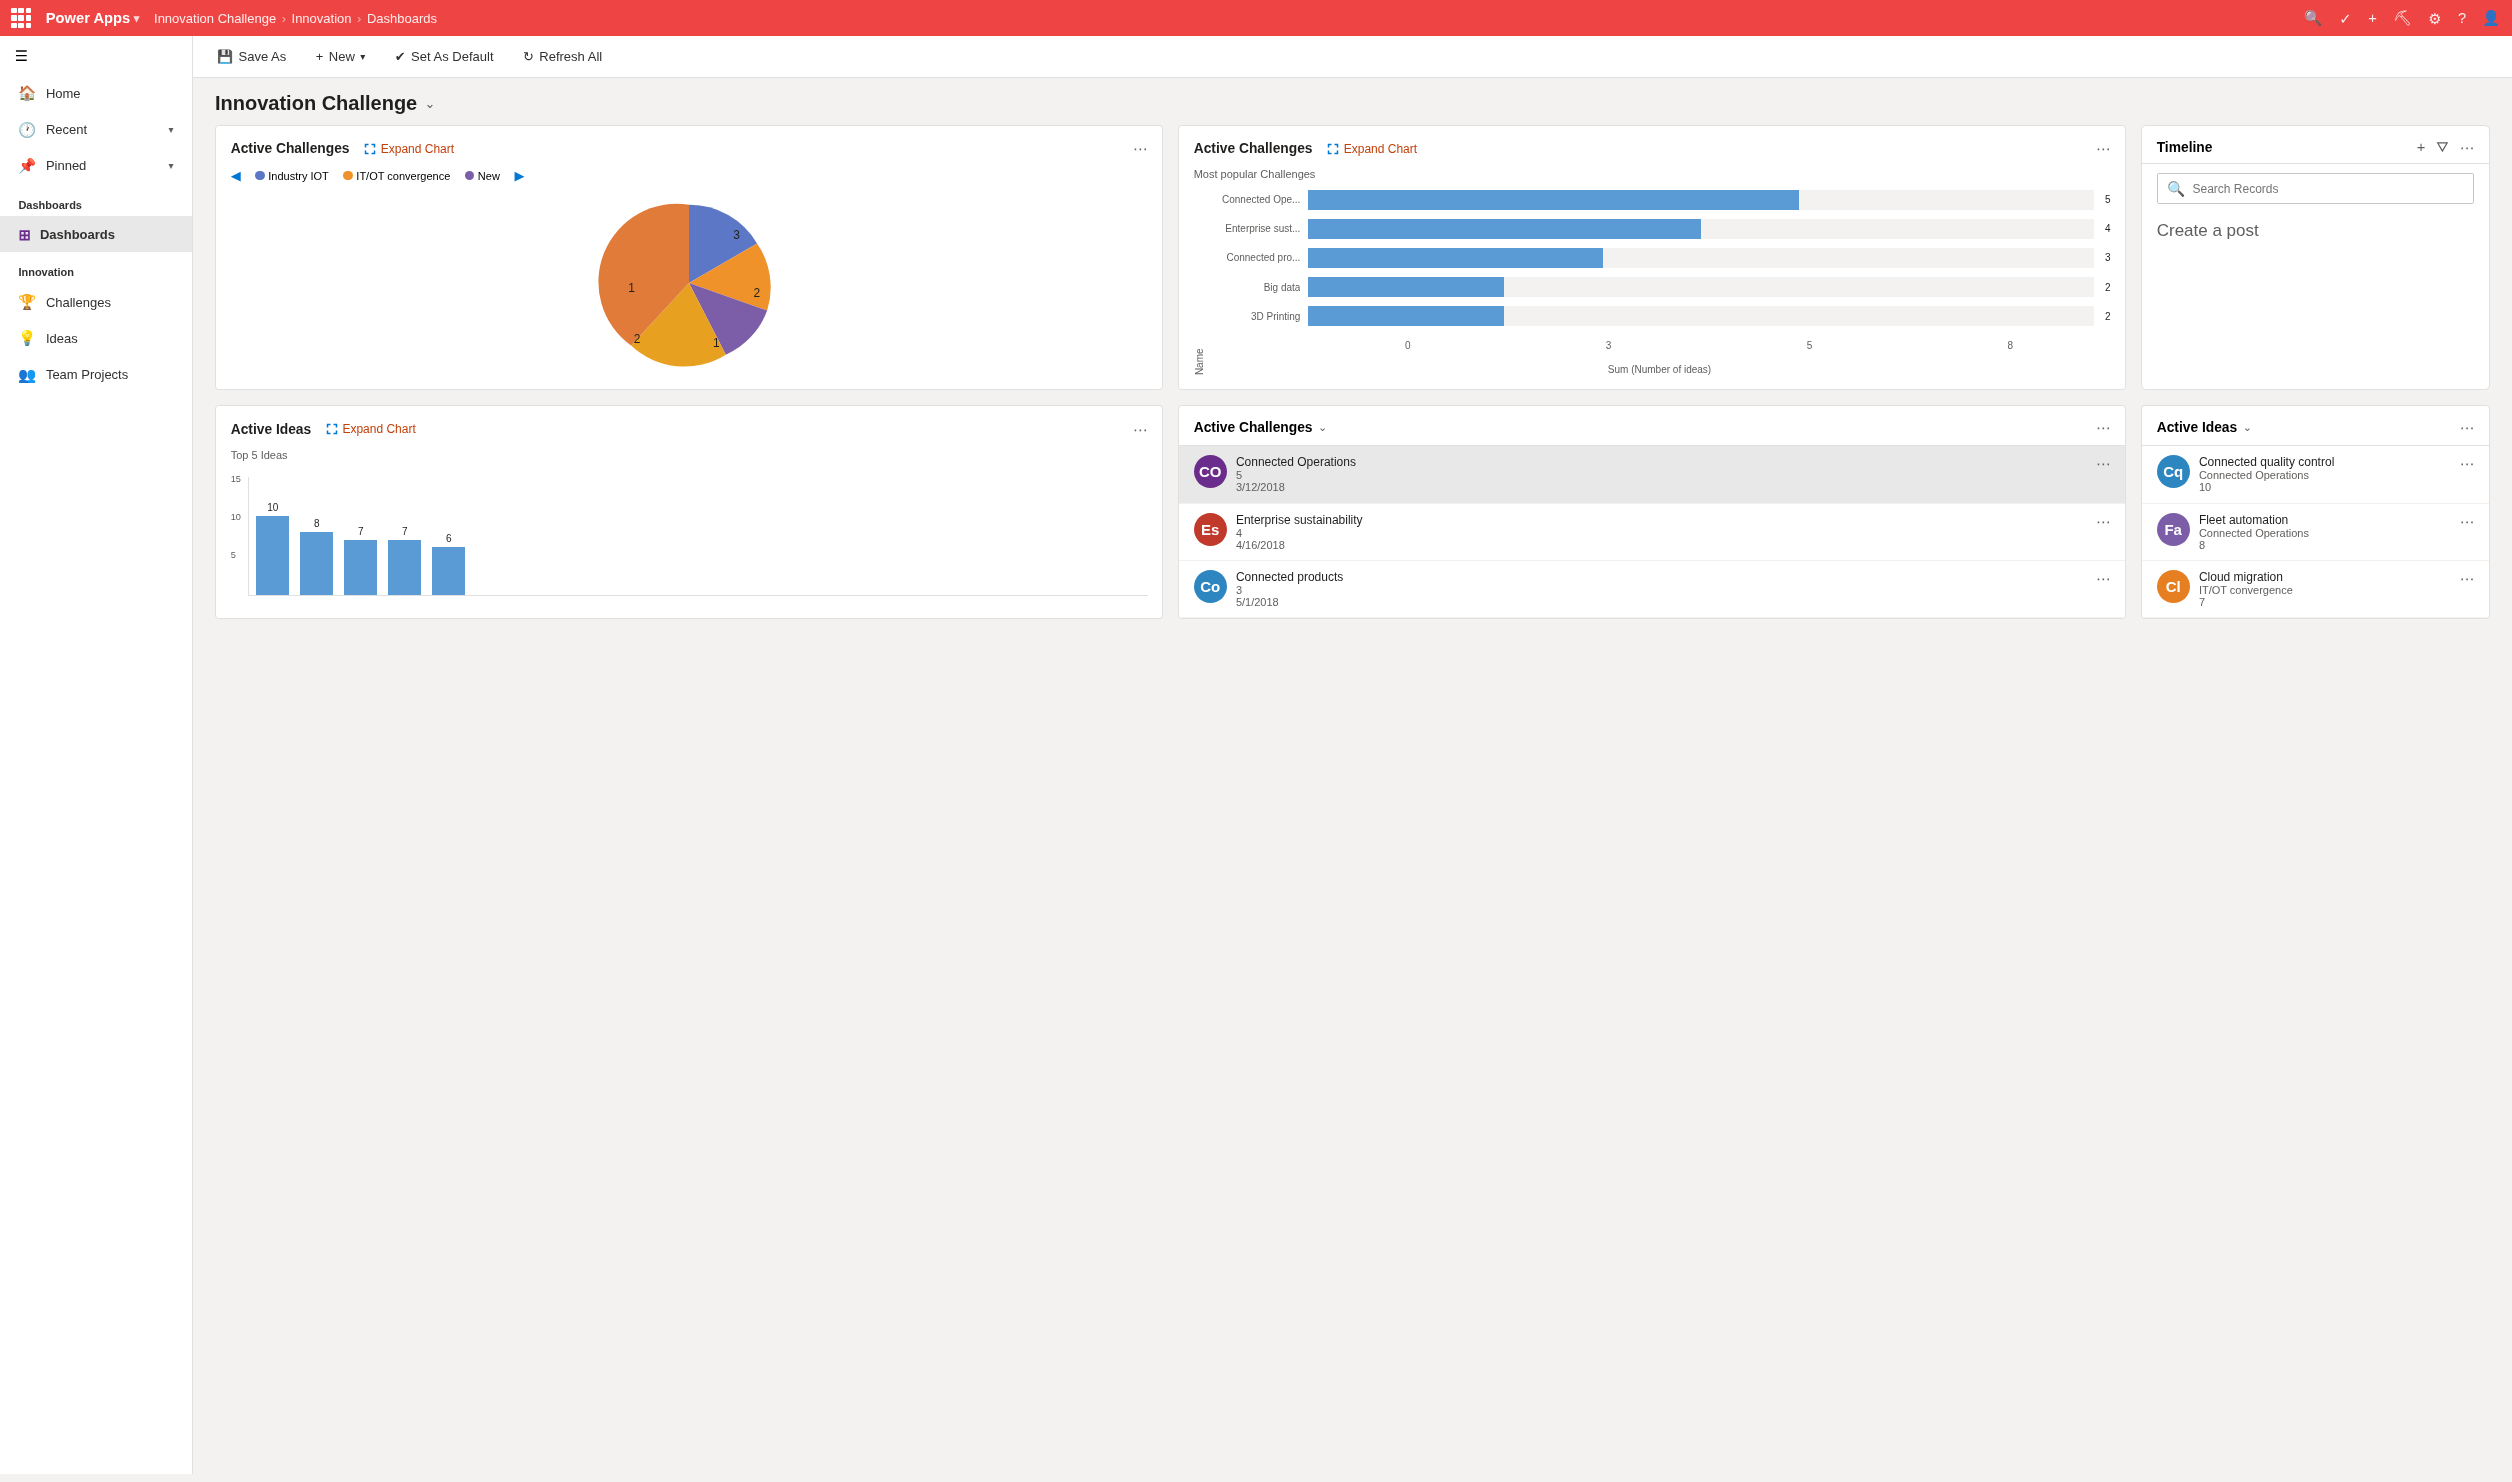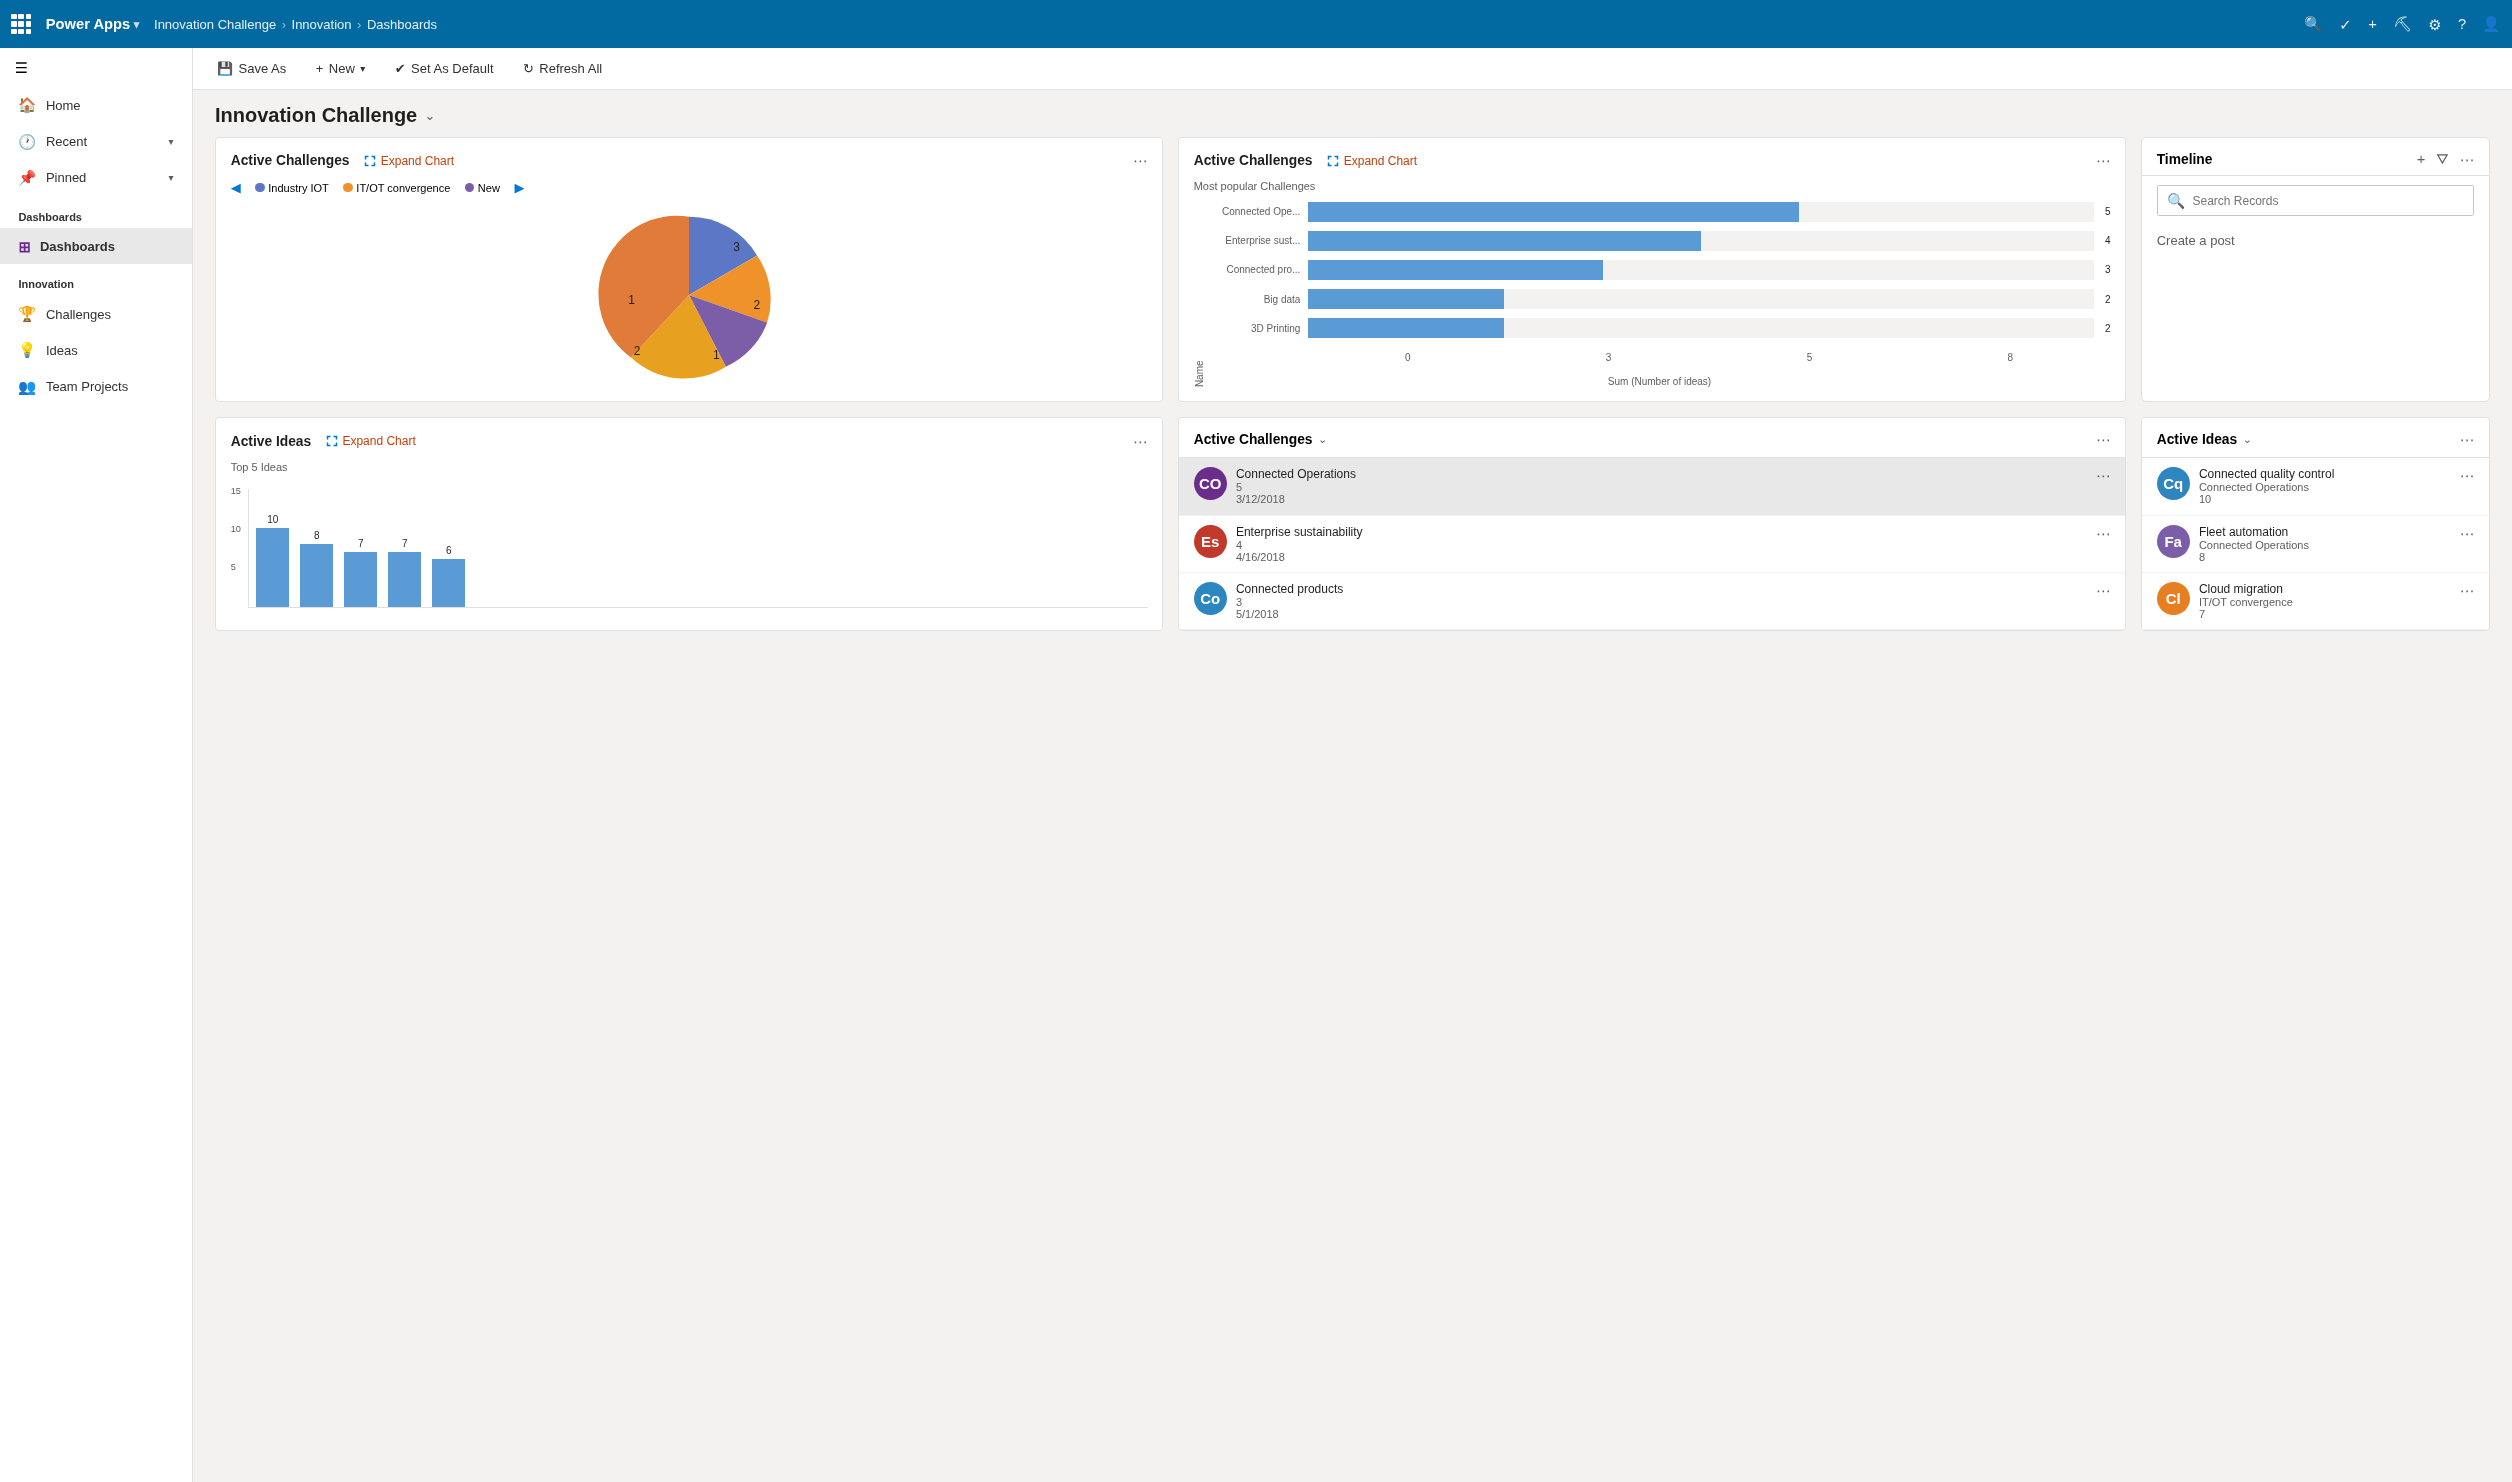--- a/index.html
+++ b/index.html
@@ -1,22 +1,22 @@
 <!DOCTYPE html>
 <html style="font-size:14.7px"><head>
   <meta charset="utf-8">
   <style>
     * { margin: 0; padding: 0; box-sizing: border-box; }
     body { font-family: 'Segoe UI', sans-serif; background: #f3f2f1; overflow: hidden; height: 100vh; }
 
     
     .top-nav {
-      background: #0369a1;
+      background: #ef4444;
       color: white;
-      height: 48px;
+      height: 36px;
       display: flex;
       align-items: center;
       padding: 0 11px;
       gap: 14.7px;
     }
     .nav-grid-icon { display: grid; grid-template-columns: repeat(3,5.5px); grid-template-rows: repeat(3,5.5px); gap: 1.8px; cursor: pointer; }
     .nav-grid-icon span { background: white; border-radius: 0.9px; display: block; }
     .nav-brand { font-size: 14.7px; font-weight: 600; display: flex; align-items: center; gap: 3.7px; }
     .nav-brand-chevron { font-size: 11px; opacity: 0.8; }
     .nav-breadcrumb { display: flex; align-items: center; gap: 5.5px; font-size: 13px; opacity: 0.9; }
@@ -94,21 +94,21 @@
     .bar-chart-inner { display: flex; }
 
     
     .timeline-card { background: white; border: 0.9px solid #e0e0e0; border-radius: 5px; display: flex; flex-direction: column; }
     .timeline-header { display: flex; align-items: center; padding: 13px 14.7px 7.3px; border-bottom: 0.9px solid #e0e0e0; }
     .timeline-title { font-size: 13.8px; font-weight: 700; }
     .timeline-actions { margin-left: auto; display: flex; gap: 11px; font-size: 14.7px; color: #605e5c; }
     .timeline-actions span { cursor: pointer; }
     .timeline-search { margin: 9.2px 14.7px; display: flex; align-items: center; border: 0.9px solid #c8c6c4; border-radius: 1.8px; padding: 5.5px 9.2px; gap: 7.3px; }
     .timeline-search input { border: none; outline: none; font-size: 12px; flex: 1; color: #605e5c; background: transparent; }
-    .timeline-create { padding: 7.3px 14.7px; font-size: 13px; color: #605e5c; }
+    .timeline-create { padding: 7.3px 14.7px; font-size: 17px; color: #605e5c; }
     .timeline-empty { padding: 7.3px 14.7px; font-size: 12px; color: #605e5c; }
 
     
     .active-ideas-card { background: white; border: 0.9px solid #e0e0e0; border-radius: 3.7px; padding: 14.7px; }
     .vert-bars-container { display: flex; align-items: flex-end; gap: 7.3px; margin-top: 7.3px; height: 110px; }
     .vert-bar-wrap { display: flex; flex-direction: column; align-items: center; gap: 2.8px; }
     .vert-bar { width: 33px; background: #5b9bd5; }
     .vert-bar-val { font-size: 10px; color: #201f1e; }
     .vert-chart-inner { display: flex; }
 

